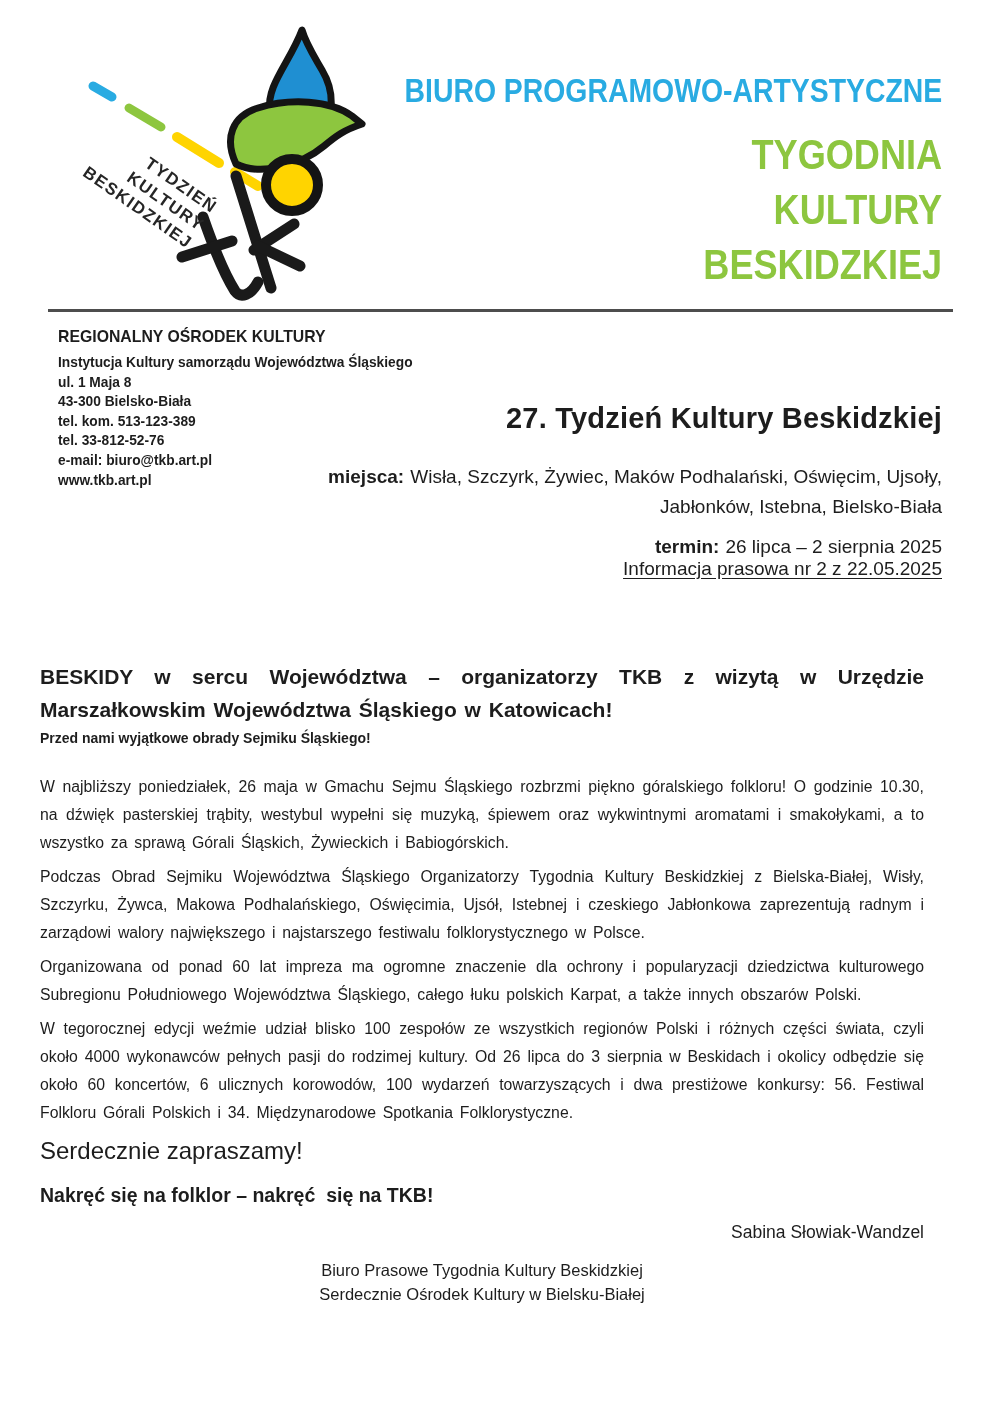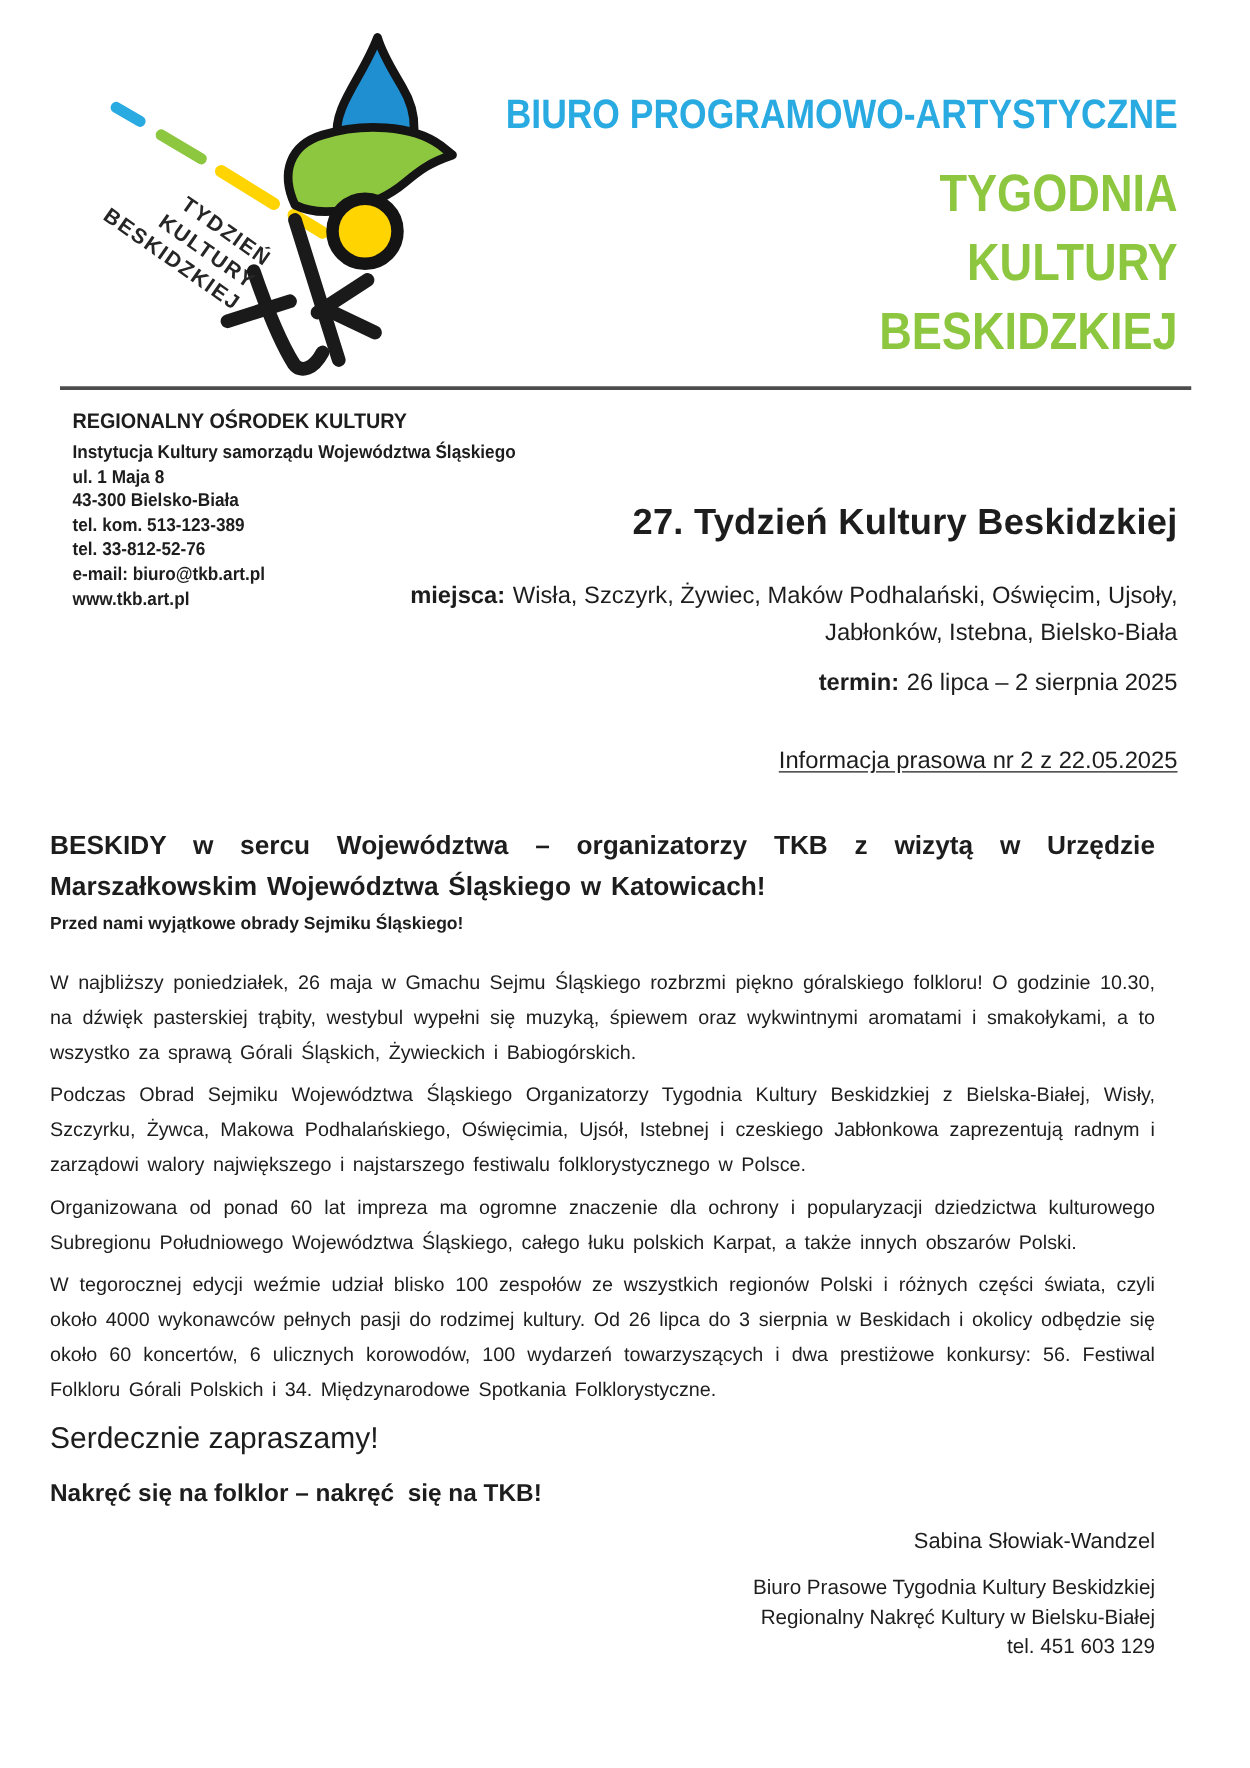--- a/index.html
+++ b/index.html
@@ -30,32 +30,32 @@
   
   .contact{position:absolute;left:58px;top:327px;transform:scaleX(.93);transform-origin:0 0;}
   .contact .org{font-size:17px;font-weight:700;margin-bottom:6px;white-space:nowrap;}
   .contact .line{font-size:14.8px;font-weight:700;line-height:19.6px;white-space:nowrap;}
   
   .event{position:absolute;top:402px;right:58px;width:620px;text-align:right;}
   .event-title{font-size:29px;font-weight:700;letter-spacing:.2px;}
   .event-places{margin-top:27px;font-size:19px;line-height:30px;}
   .event-date{margin-top:14px;font-size:19px;}
   .label{font-weight:700;margin-right:.32em;}
-  .press-info{margin-top:40px;font-size:19px;text-decoration:underline;text-underline-offset:3px;}
+  .press-info{font-size:19px;text-decoration:underline;text-underline-offset:3px;}
   
   .article{position:absolute;top:660px;left:40px;width:884px;}
   .headline{font-size:21px;font-weight:700;line-height:33px;text-align:justify;word-spacing:2px;}
   .subheadline{font-size:14px;font-weight:700;margin-top:4px;}
   .body-copy{margin-top:27px;}
   .body-copy p{margin:0 0 6px 0;font-size:15.8px;line-height:28px;text-align:justify;word-spacing:2.4px;}
   .closing-invite{margin-top:10px;font-size:24px;}
   .closing-slogan{margin-top:19px;font-size:19.5px;font-weight:700;white-space:pre-wrap;}
   .signature{margin-top:15px;text-align:right;}
   .signature-name{font-size:17.5px;}
-  .signature-block{margin-top:16px;font-size:16.5px;line-height:23.5px;}
+  .signature-block{margin-top:16px;font-size:16.5px;line-height:23.5px;text-align:center;}
 </style>
 </head>
 <body>
 
 <div class="page">
 
   <svg class="logo-svg" width="340" height="300" viewBox="0 0 340 300" aria-hidden="true">
 
     <line x1="55" y1="72" x2="74" y2="83" stroke="var(--accent-blue)" stroke-width="9" stroke-linecap="round"></line>
     <line x1="91" y1="94" x2="123" y2="113" stroke="var(--accent-green)" stroke-width="9" stroke-linecap="round"></line>
@@ -124,19 +124,18 @@
       <p>Podczas Obrad Sejmiku Województwa Śląskiego Organizatorzy Tygodnia Kultury Beskidzkiej z Bielska-Białej, Wisły, Szczyrku, Żywca, Makowa Podhalańskiego, Oświęcimia, Ujsół, Istebnej i czeskiego Jabłonkowa zaprezentują radnym i zarządowi walory największego i najstarszego festiwalu folklorystycznego w Polsce.</p>
       <p>Organizowana od ponad 60 lat impreza ma ogromne  znaczenie dla ochrony i popularyzacji dziedzictwa kulturowego Subregionu Południowego Województwa Śląskiego, całego łuku polskich Karpat, a także innych obszarów Polski.</p>
       <p>W tegorocznej edycji weźmie udział blisko 100 zespołów ze wszystkich regionów Polski i różnych części świata, czyli około 4000 wykonawców pełnych pasji do rodzimej kultury. Od 26 lipca do 3 sierpnia w Beskidach i okolicy odbędzie się około 60 koncertów, 6 ulicznych korowodów, 100 wydarzeń towarzyszących i dwa prestiżowe konkursy: 56. Festiwal Folkloru Górali Polskich i 34. Międzynarodowe Spotkania Folklorystyczne.</p>
     </div>
     <div class="closing-invite">Serdecznie zapraszamy!</div>
     <div class="closing-slogan">Nakręć się na folklor – nakręć  się na TKB!</div>
     <div class="signature">
       <div class="signature-name">Sabina Słowiak-Wandzel</div>
       <div class="signature-block">
         <div>Biuro Prasowe Tygodnia Kultury Beskidzkiej</div>
-        <div>Regionalny Nakręć Kultury w Bielsku-Białej</div>
-        <div>tel. 451 603 129</div>
+        <div>Serdecznie Ośrodek Kultury w Bielsku-Białej</div>
       </div>
     </div>
   </div>
 
 </div>
 
 </body></html>

